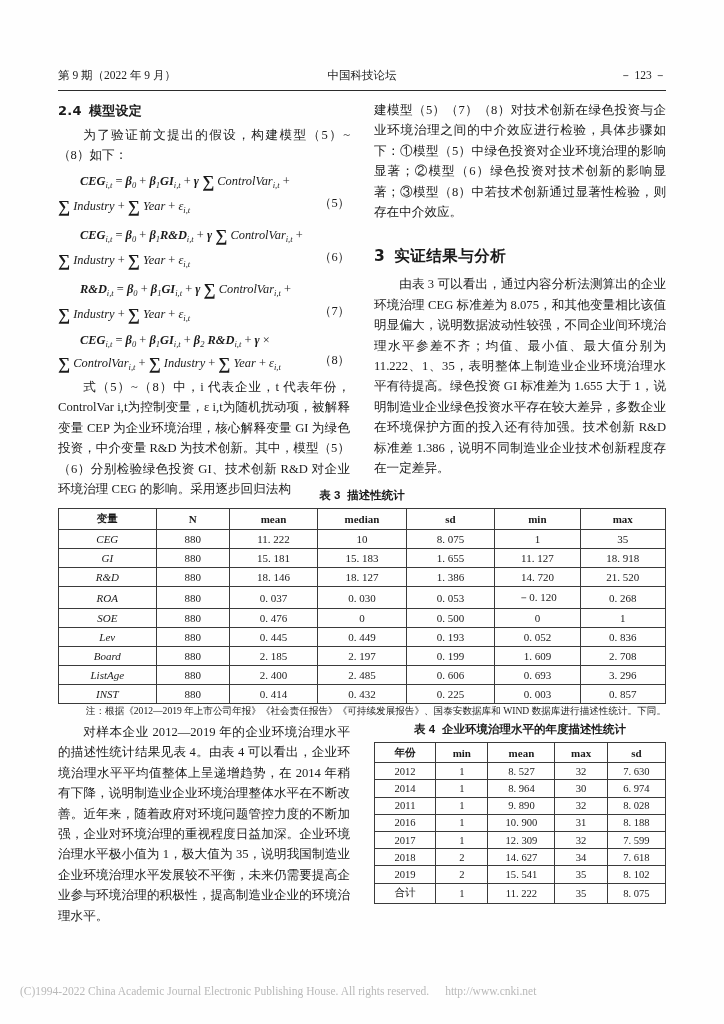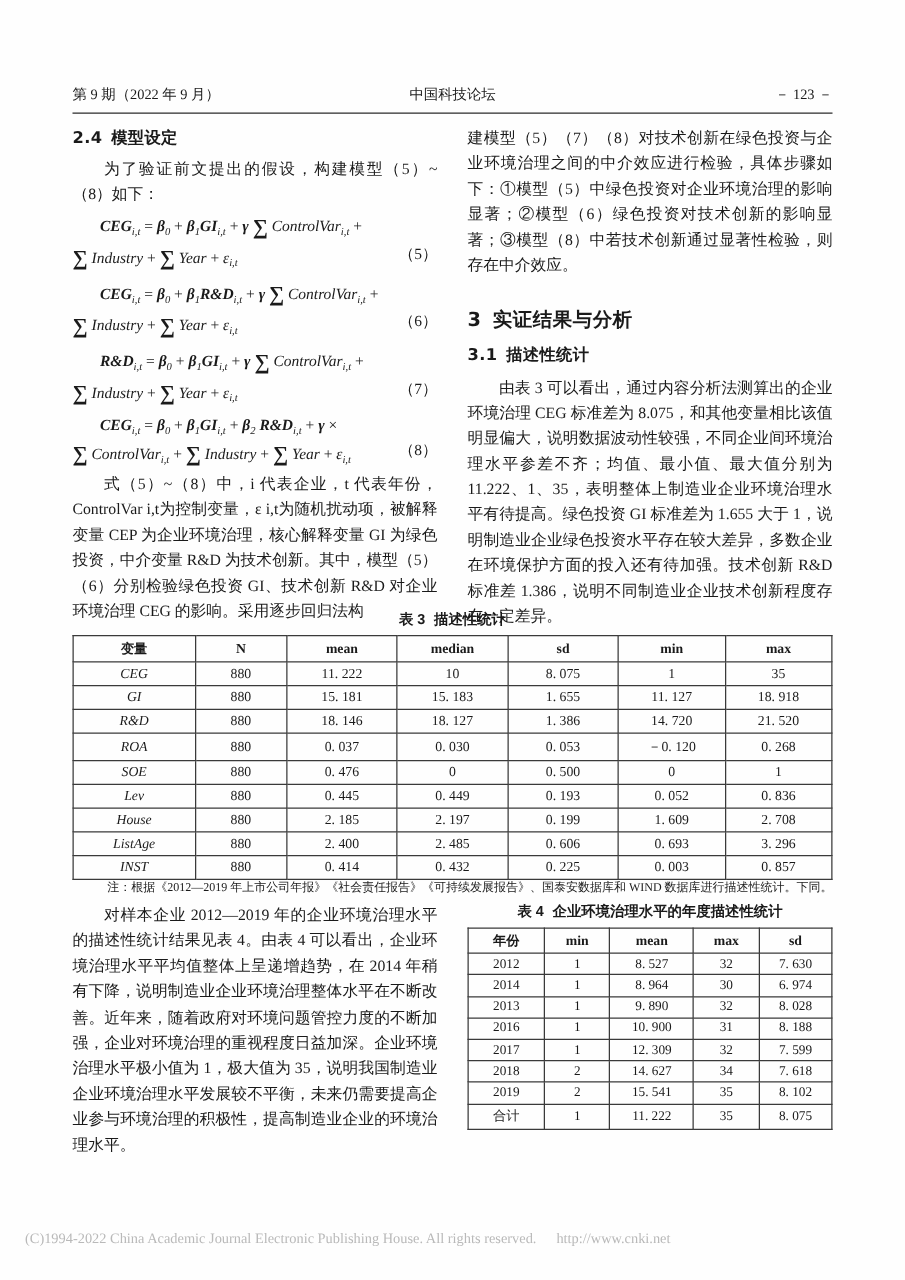--- a/index.html
+++ b/index.html
@@ -155,23 +155,20 @@
     </div>
 
     <p class="para">式（5）~（8）中，i 代表企业，t 代表年份，ControlVar i,t为控制变量，ε i,t为随机扰动项，被解释变量 CEP 为企业环境治理，核心解释变量 GI 为绿色投资，中介变量 R&amp;D 为技术创新。其中，模型（5）（6）分别检验绿色投资 GI、技术创新 R&amp;D 对企业环境治理 CEG 的影响。采用逐步回归法构</p>
   </div>
 
   <div class="col col-right">
     <p class="para cont">建模型（5）（7）（8）对技术创新在绿色投资与企业环境治理之间的中介效应进行检验，具体步骤如下：①模型（5）中绿色投资对企业环境治理的影响显著；②模型（6）绿色投资对技术创新的影响显著；③模型（8）中若技术创新通过显著性检验，则存在中介效应。</p>
     <h2 class="sec-big">
       <span class="num">3</span><span>实证结果与分析</span>
     </h2>
-    <h3 class="sec">
-      <span class="num">3.1</span><span>描述性统计</span>
-    </h3>
     <p class="para">由表 3 可以看出，通过内容分析法测算出的企业环境治理 CEG 标准差为 8.075，和其他变量相比该值明显偏大，说明数据波动性较强，不同企业间环境治理水平参差不齐；均值、最小值、最大值分别为 11.222、1、35，表明整体上制造业企业环境治理水平有待提高。绿色投资 GI 标准差为 1.655 大于 1，说明制造业企业绿色投资水平存在较大差异，多数企业在环境保护方面的投入还有待加强。技术创新 R&amp;D 标准差 1.386，说明不同制造业企业技术创新程度存在一定差异。</p>
   </div>
 
   <div class="tbl3-wrap">
     <div class="tbl-caption">
       <span>表 3</span><span class="gap"></span><span>描述性统计</span>
     </div>
     <table>
       <thead>
         <tr>
@@ -233,21 +230,21 @@
         <tr>
             <td class="var">Lev</td>
             <td>880</td>
             <td>0. 445</td>
             <td>0. 449</td>
             <td>0. 193</td>
             <td>0. 052</td>
             <td>0. 836</td>
           </tr>
         <tr>
-            <td class="var">House</td>
+            <td class="var">Board</td>
             <td>880</td>
             <td>2. 185</td>
             <td>2. 197</td>
             <td>0. 199</td>
             <td>1. 609</td>
             <td>2. 708</td>
           </tr>
         <tr>
             <td class="var">ListAge</td>
             <td>880</td>
@@ -298,21 +295,21 @@
             <td>7. 630</td>
           </tr>
         <tr>
             <td>2014</td>
             <td>1</td>
             <td>8. 964</td>
             <td>30</td>
             <td>6. 974</td>
           </tr>
         <tr>
-            <td>2013</td>
+            <td>2011</td>
             <td>1</td>
             <td>9. 890</td>
             <td>32</td>
             <td>8. 028</td>
           </tr>
         <tr>
             <td>2016</td>
             <td>1</td>
             <td>10. 900</td>
             <td>31</td>

